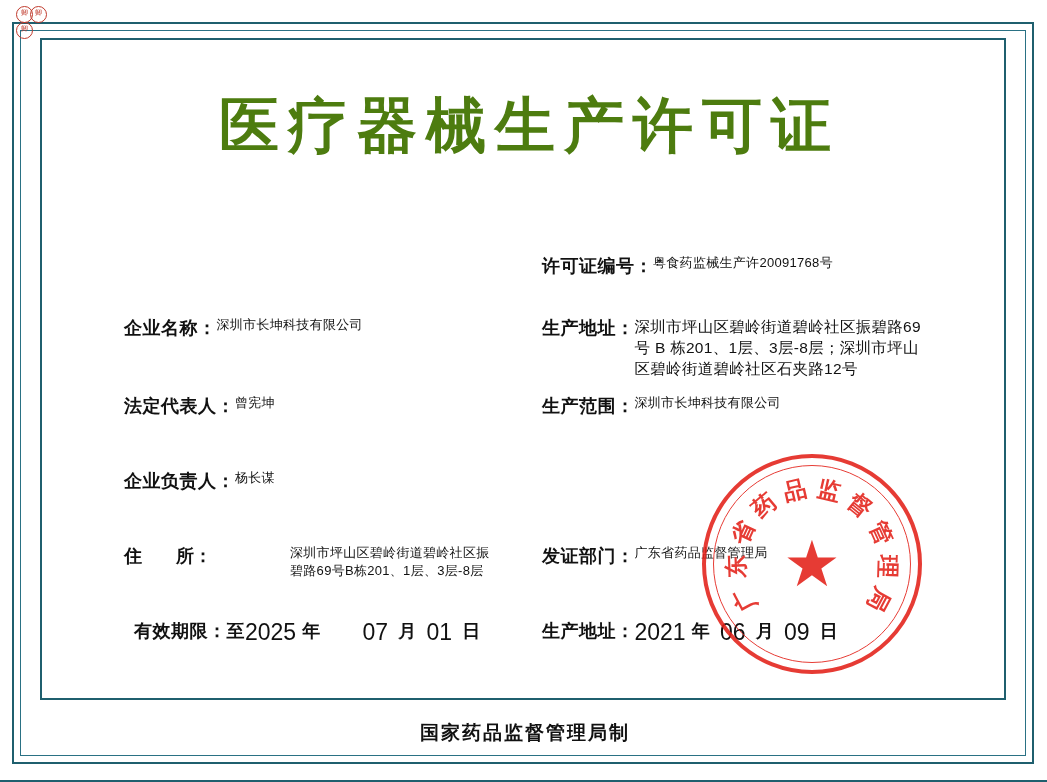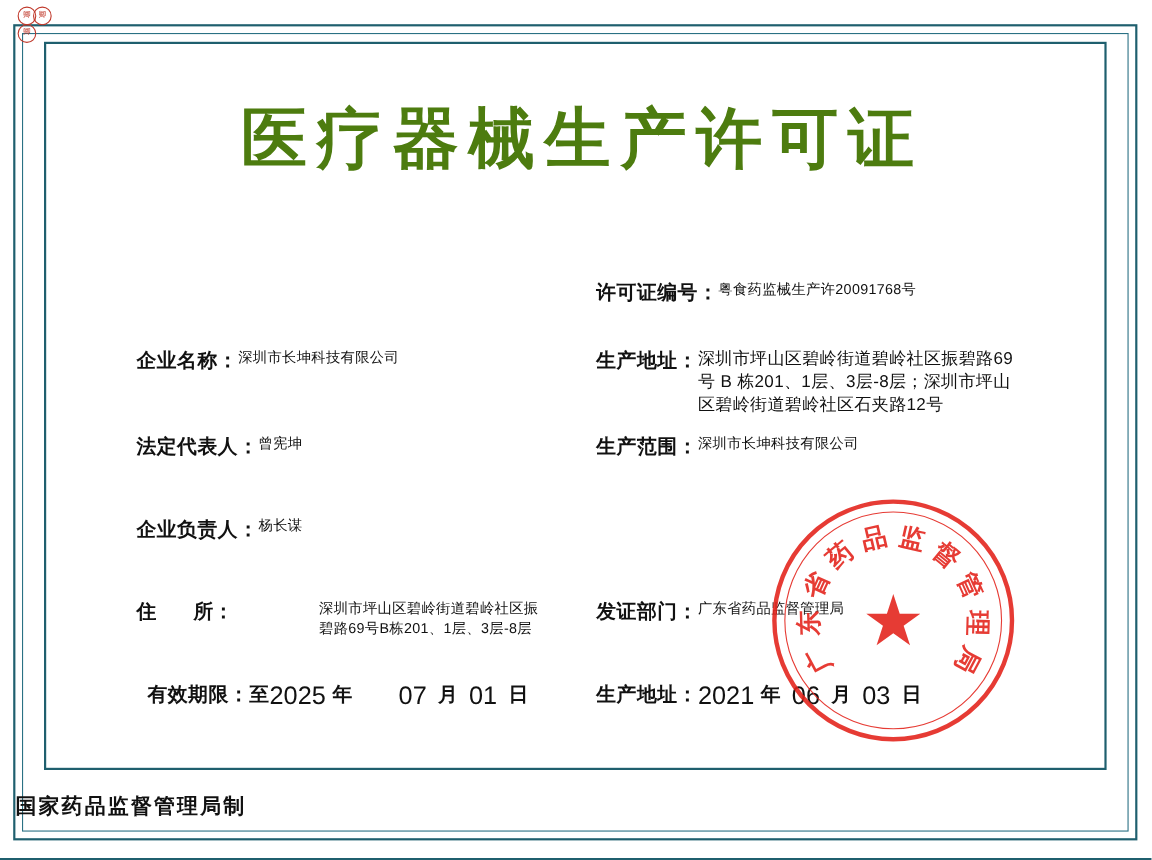--- a/index.html
+++ b/index.html
@@ -218,21 +218,21 @@
     line-height: 26px;
     text-align: center;
   }
 
   
   .footer {
     position: absolute;
     left: 0;
     bottom: 16px;
     width: 1022px;
-    text-align: left;
+    text-align: center;
     font-size: 19px;
     font-weight: 700;
     letter-spacing: 2px;
     color: #111111;
   }
 </style>
 </head>
 <body>
 
 <div class="page">
@@ -303,21 +303,21 @@
         <span class="date-num" style="min-width:34px;">01</span>
         <span class="date-unit">日</span>
       </div>
 
       <div class="row r-issuedate">
         <span class="lbl">生产地址：</span>
         <span class="date-num">2021</span>
         <span class="date-unit">年</span>
         <span class="date-num" style="min-width:34px;">06</span>
         <span class="date-unit">月</span>
-        <span class="date-num" style="min-width:34px;">03</span>
+        <span class="date-num" style="min-width:34px;">09</span>
         <span class="date-unit">日</span>
       </div>
 
     </div>
 
     <div class="seal">
       <div class="seal-inner-ring"></div>
       <div class="seal-text" id="seal-text">
           <div class="seal-char" style="transform: translate(-67.1px, 35.7px) rotate(-118deg);">广</div>
           <div class="seal-char" style="transform: translate(-76px, 2.4px) rotate(-91.8deg);">东</div>

